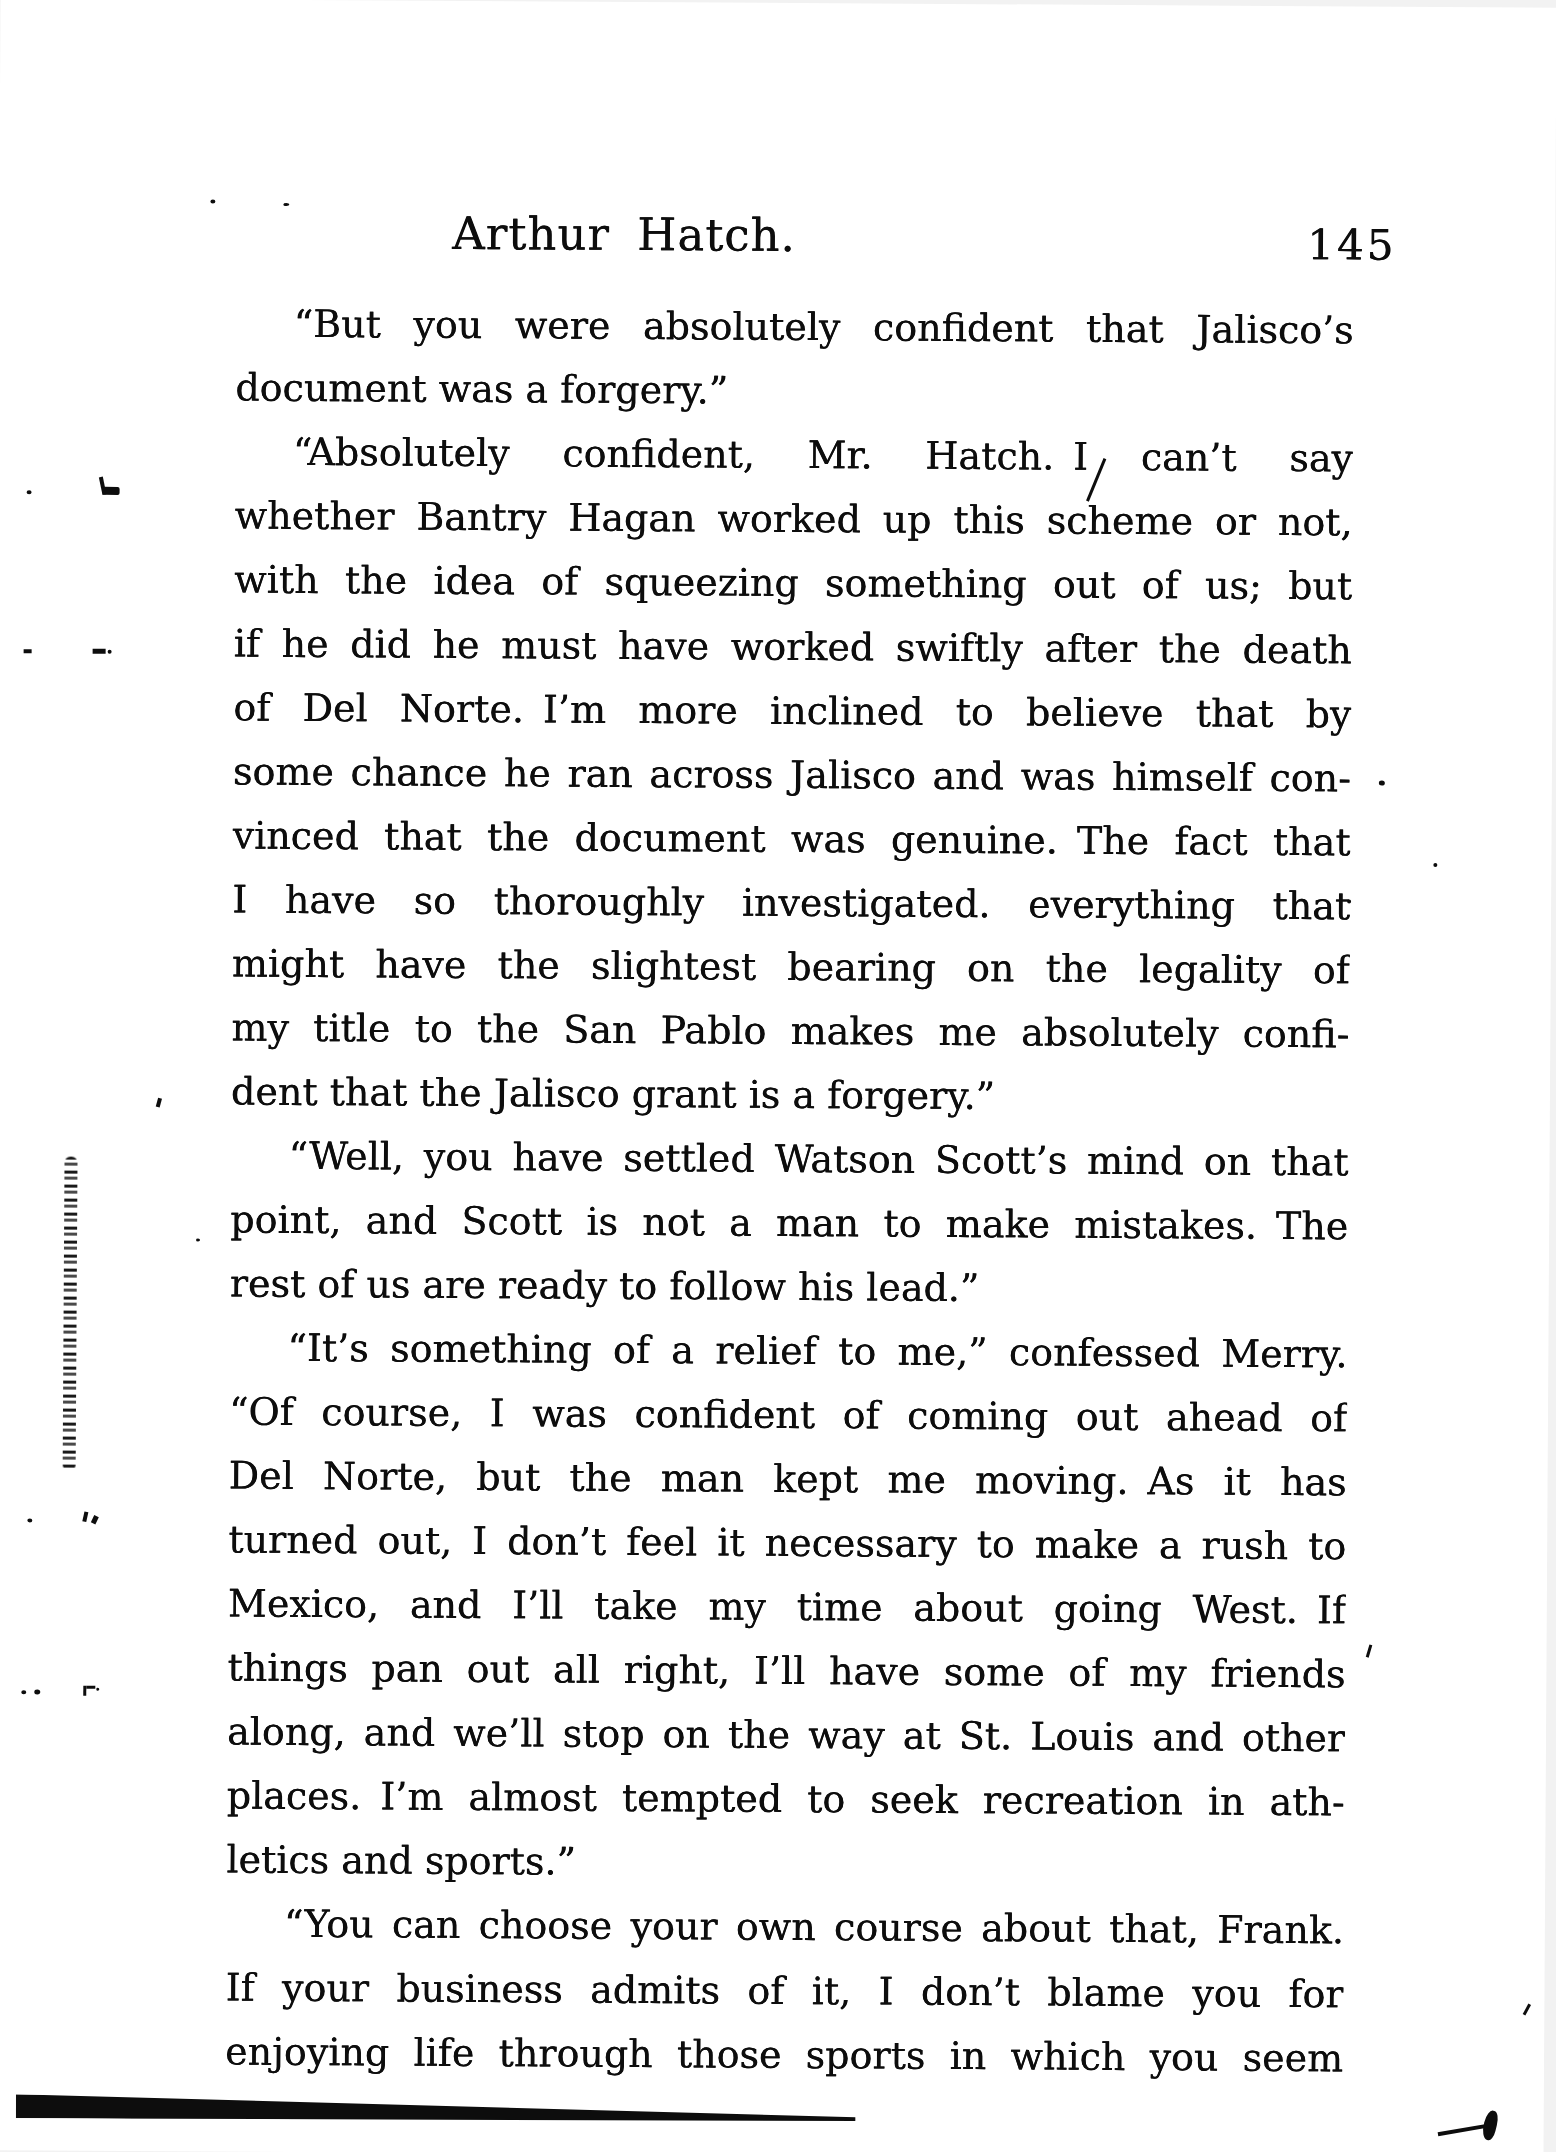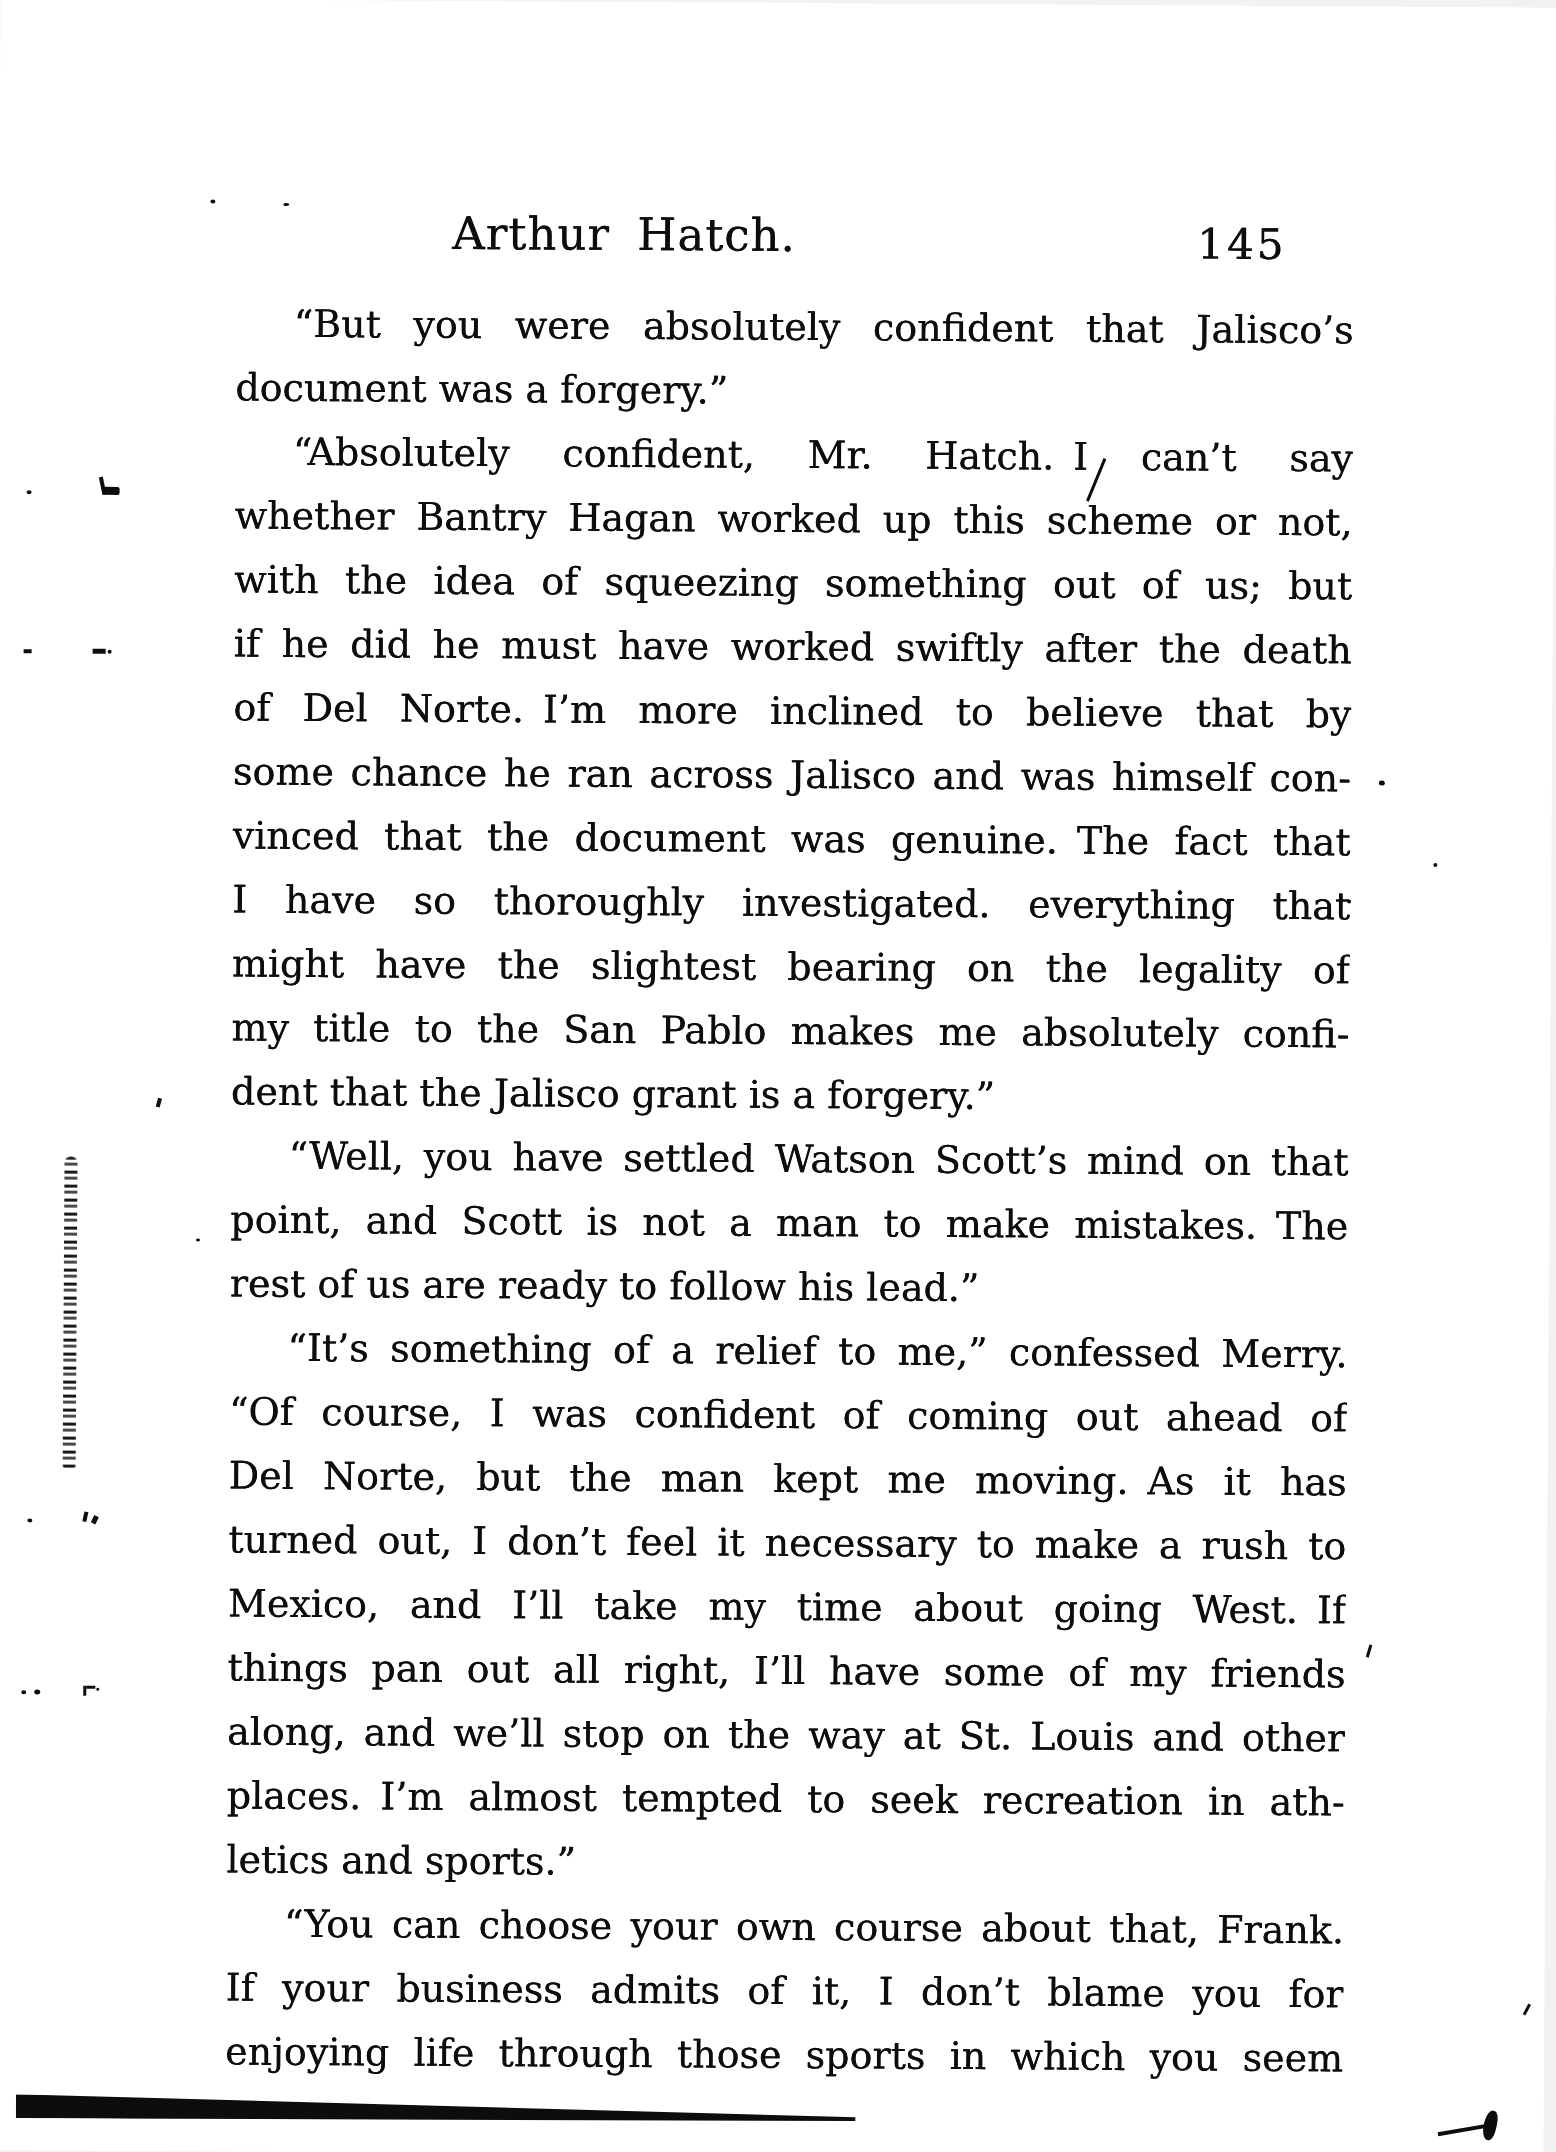--- a/index.html
+++ b/index.html
@@ -17,21 +17,21 @@
     transform-origin:300px 100px;
   }
   
   .running-title{
     position:absolute;left:453px;top:206px;
     font-size:45px;letter-spacing:1px;word-spacing:12px;
     text-shadow:0.4px 0 0 currentColor;
     white-space:nowrap;
   }
   .folio{
-    position:absolute;left:1198px;top:214px;
+    position:absolute;left:1308px;top:214px;
     font-size:42px;letter-spacing:3px;
     text-shadow:0.4px 0 0 currentColor;
   }
   
   #page-text{
     position:absolute;left:237px;top:292px;width:1118px;
   }
   .line{
     font-size:38px;line-height:64px;height:64px;overflow:hidden;
     text-align:justify;text-align-last:justify;

